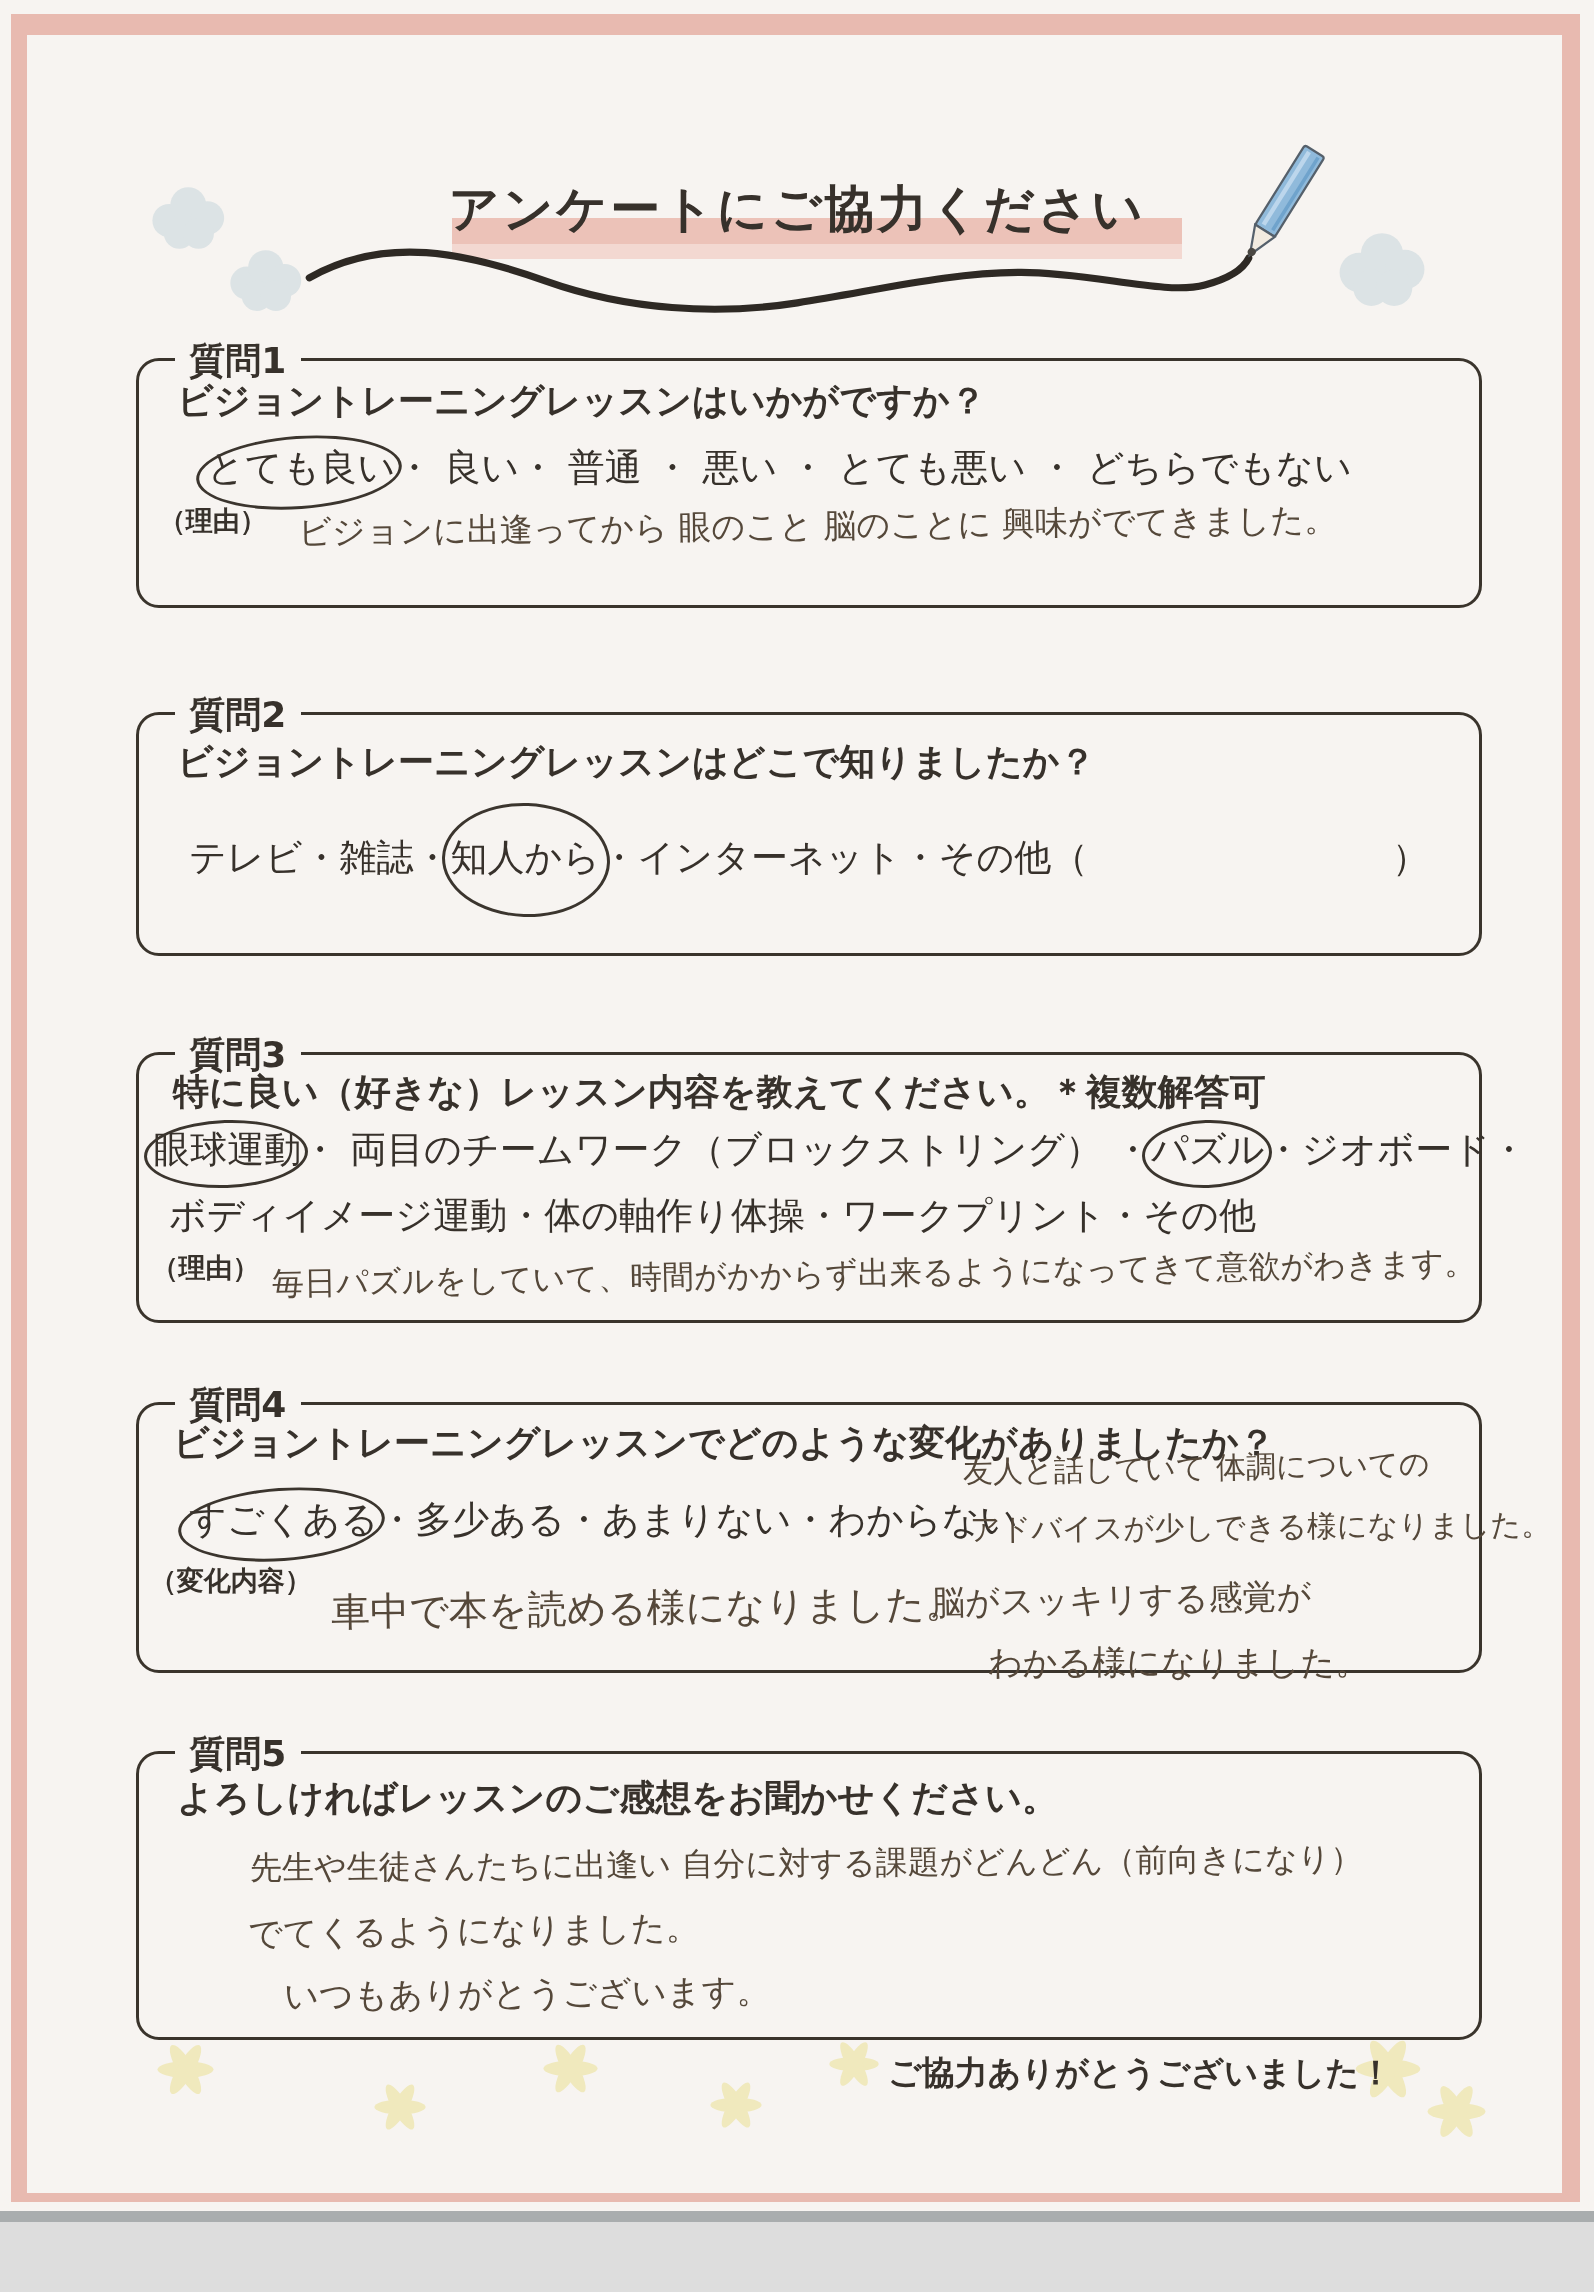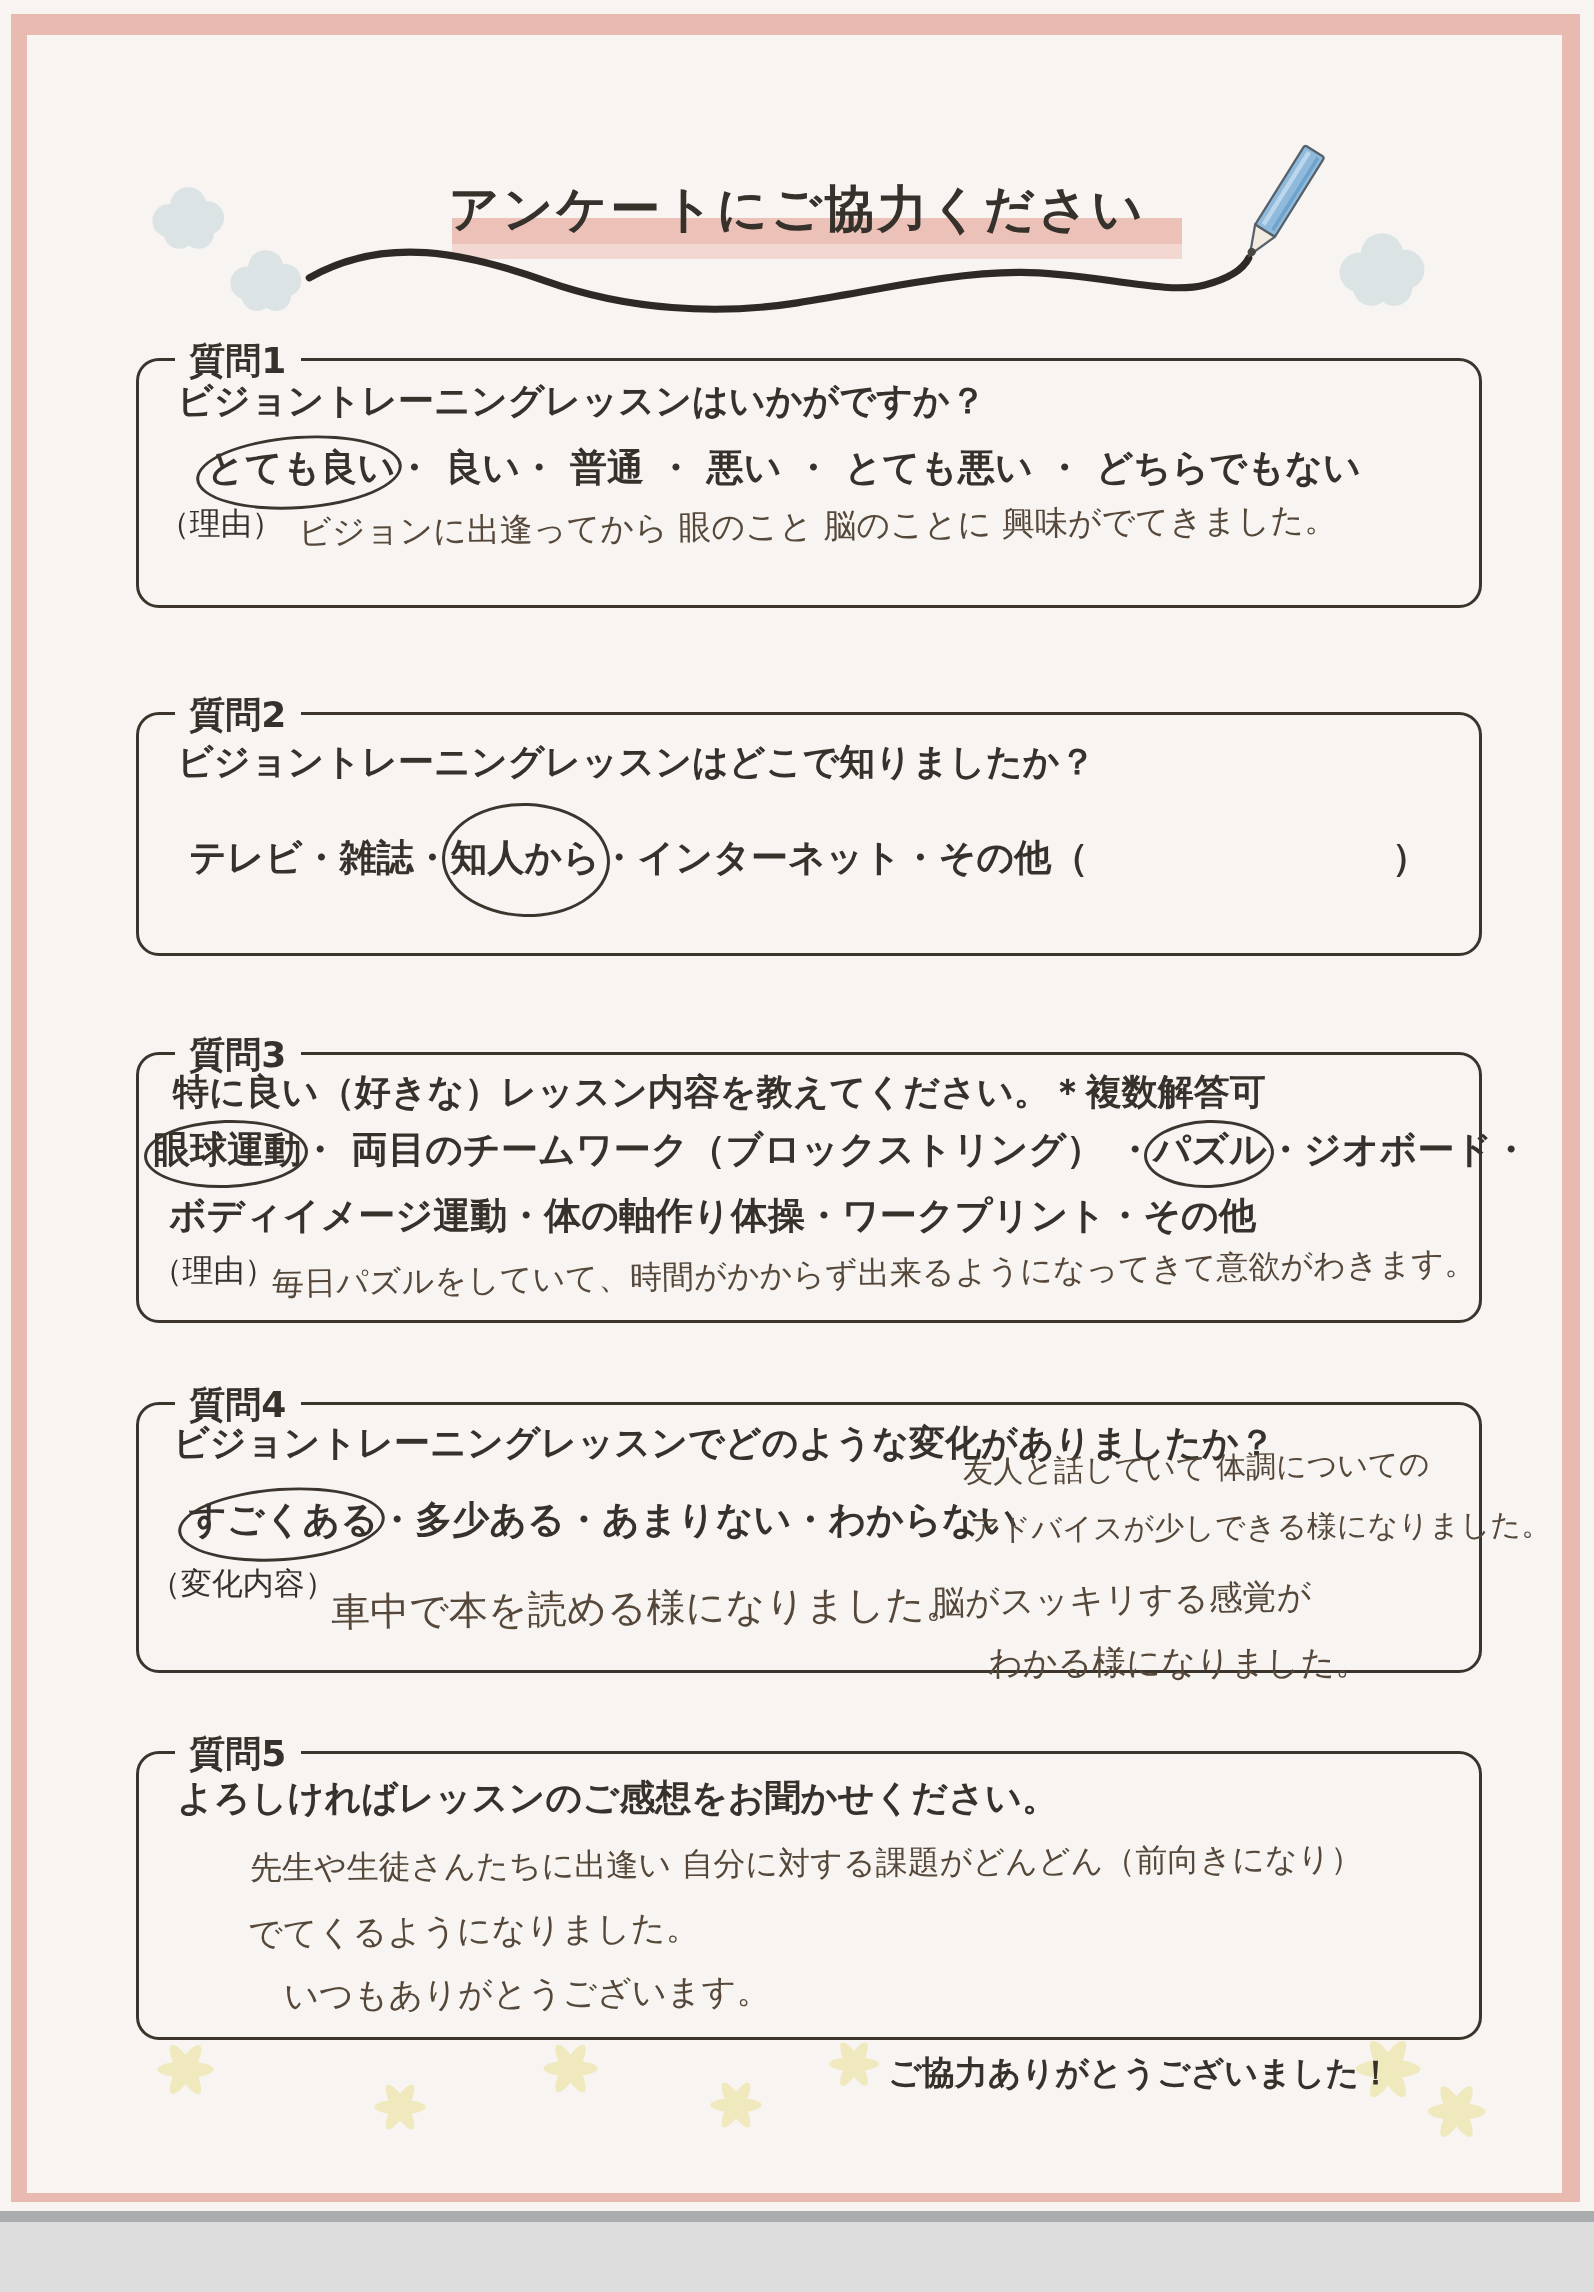--- a/index.html
+++ b/index.html
@@ -46,22 +46,22 @@
     z-index:2;
   }
   .qlabel{
     position:absolute;top:-24px;left:36px;
     background:var(--paper,#f7f4f1);
     padding:0 14.3px;
     font-size:36px;font-weight:bold;white-space:nowrap;
   }
   .line{position:absolute;white-space:nowrap;}
   .q{font-size:36px;font-weight:bold;text-align:right;}
-  .opts{font-size:37px;font-weight:bold;}
-  .sublabel{font-size:31px;font-weight:normal;}
+  .opts{font-size:37px;font-weight:normal;}
+  .sublabel{font-size:27px;font-weight:bold;}
   .hand{color:var(--hand,#55483a);font-weight:normal;}
 
   .circled{position:relative;display:inline-block;}
   .circled::after{
     content:"";position:absolute;
     left:-10.7px;right:-7.2px;top:-7.2px;bottom:-16px;
     border:3.1px solid #3b352e;border-radius:50%;
     transform:rotate(-4deg);
     pointer-events:none;
   }

